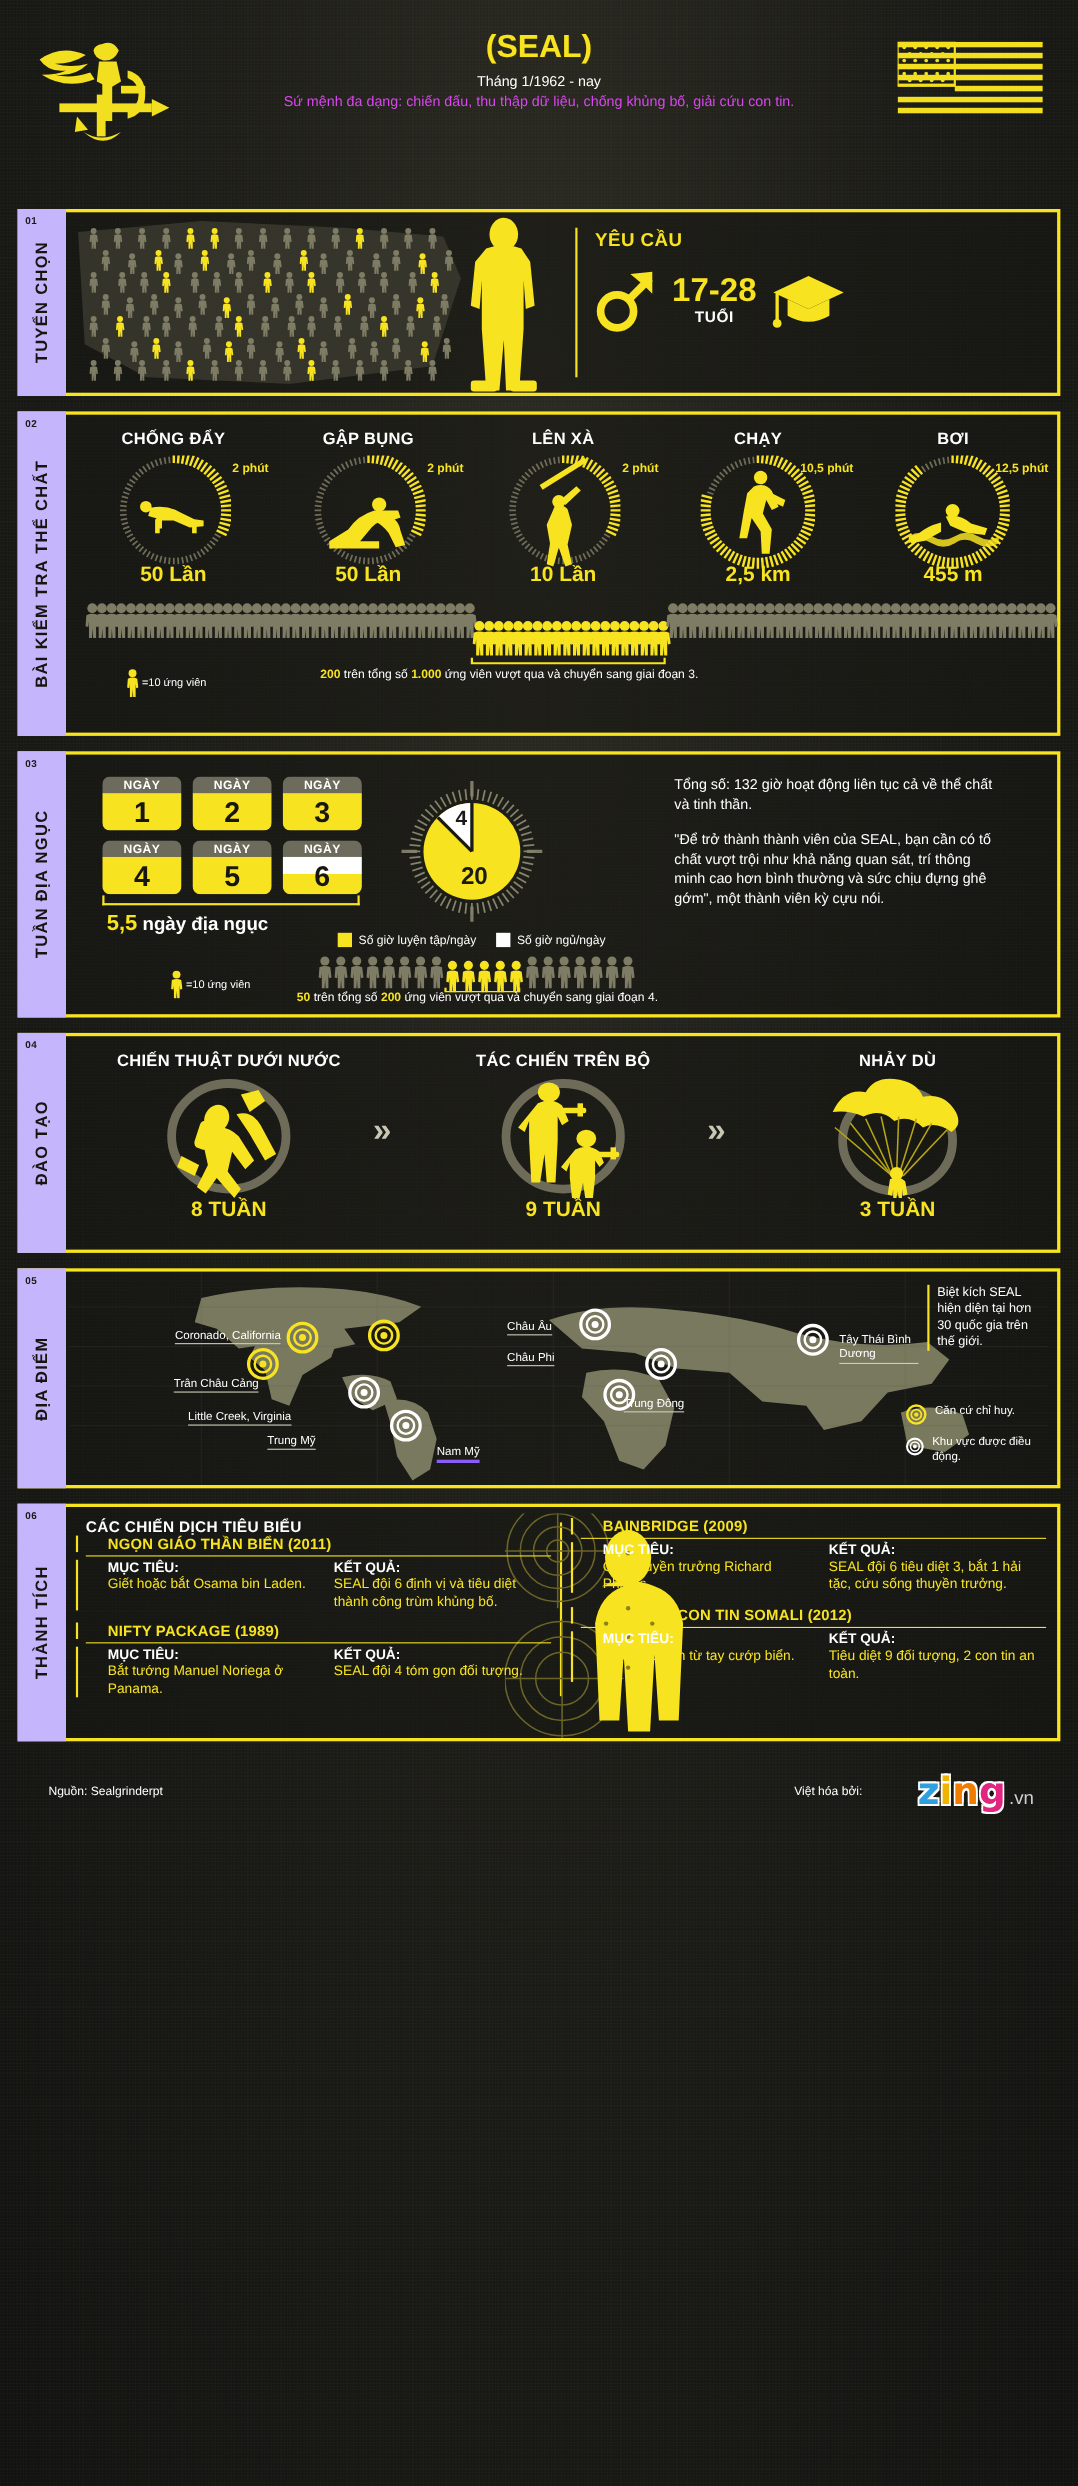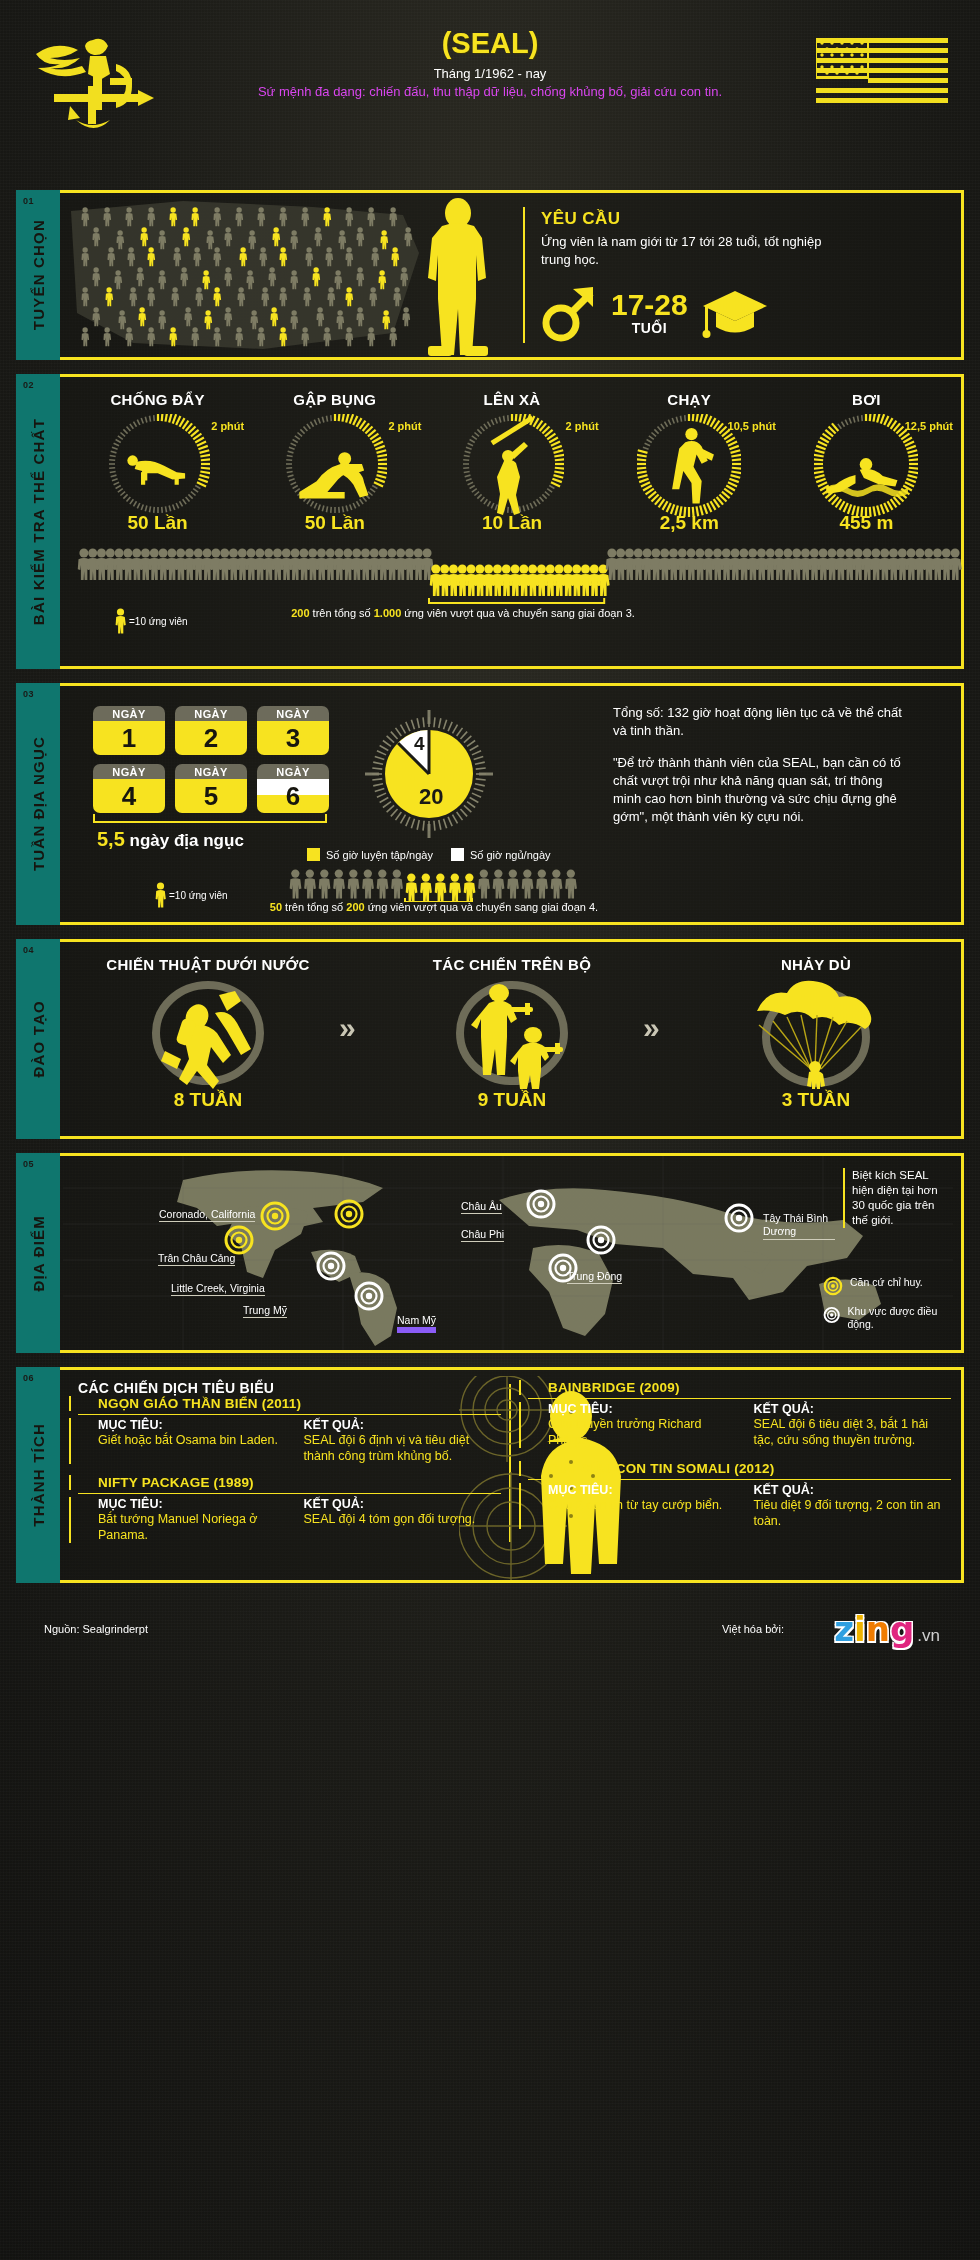--- a/index.html
+++ b/index.html
@@ -40,21 +40,21 @@
 
   
   .section { position: relative; margin: 0 16px 14px 16px; }
   .sec-frame {
     position: relative;
     border: 3px solid #f7e320;
     background: rgba(22,22,18,.55);
   }
   .sec-tab {
     position: absolute; left: -3px; top: -3px; bottom: -3px;
-    width: 44px; background: #0f766e;
+    width: 44px; background: #c4b5fd;
     display: flex; flex-direction: column; align-items: center; justify-content: center;
     z-index: 3;
   }
   .sec-num {
     position: absolute; top: 6px; left: 7px;
     font-size: 9px; font-weight: bold; color: #1a1a16;
     letter-spacing: .5px;
   }
   .sec-label {
     writing-mode: vertical-rl; transform: rotate(180deg);
@@ -686,21 +686,20 @@
         <g fill="#f7e320">
           <ellipse cx="50" cy="17" rx="13" ry="15"></ellipse>
           <path d="M34 30 q16 -6 32 0 l8 12 l4 40 l-8 3 l-2 -26 l0 44 l-4 56 l-12 0 l-2 -46 l-4 46 l-12 0 l-4 -56 l0 -44 l-2 26 l-8 -3 l4 -40z"></path>
           <rect x="20" y="150" width="24" height="10" rx="3"></rect>
           <rect x="56" y="150" width="24" height="10" rx="3"></rect>
         </g>
       </svg>
       <div id="s1-divider"></div>
       <div id="s1-right">
         <div id="s1-req-title">YÊU CẦU</div>
-        <div id="s1-req-text">Ứng viên là nam giới từ 17 tới 28 tuổi, tốt nghiệp trung học.</div>
         <div id="s1-icons">
           <svg width="56" height="60" viewBox="0 0 56 60">
             <g fill="none" stroke="#f7e320" stroke-width="7">
               <circle cx="20" cy="40" r="15"></circle>
               <path d="M32 28 L50 10"></path>
             </g>
             <path d="M52 4 L52 24 L44 16 L32 6 Z" fill="#f7e320"></path>
           </svg>
           <div style="text-align:center">
             <div id="s1-age">17-28</div>
@@ -2014,21 +2013,21 @@
       </div>
       <div id="s5-labels">
           <div class="mlabel" style="left:96px; top:52px;  border-bottom:1px solid #cfcdbb; padding-bottom:1px;">Coronado, California</div>
           <div class="mlabel" style="left:74px; top:96px;  border-bottom:1px solid #cfcdbb; padding-bottom:1px;margin-left:21px;">Trân Châu Cảng</div>
           <div class="mlabel" style="left:108px; top:126px;  border-bottom:1px solid #cfcdbb; padding-bottom:1px;">Little Creek, Virginia</div>
           <div class="mlabel" style="left:398px; top:44px;  border-bottom:1px solid #cfcdbb; padding-bottom:1px;">Châu Âu</div>
           <div class="mlabel" style="left:398px; top:72px;  border-bottom:1px solid #cfcdbb; padding-bottom:1px;">Châu Phi</div>
           <div class="mlabel" style="left:504px; top:114px;  border-bottom:1px solid #cfcdbb; padding-bottom:1px;">Trung Đông</div>
           <div class="mlabel" style="left:700px; top:56px; max-width:72px; white-space:normal; line-height:13px; border-bottom:1px solid #cfcdbb; padding-bottom:1px;">Tây Thái Bình Dương</div>
           <div class="mlabel" style="left:180px; top:148px;  border-bottom:1px solid #cfcdbb; padding-bottom:1px;">Trung Mỹ</div>
-          <div class="mlabel" style="left:334px; top:158px;  border-bottom:6px solid #8b5cf6; padding-bottom:1px;">Nam Mỹ</div>
+          <div class="mlabel" style="left:334px; top:158px;  border-bottom:3px solid #8b5cf6; padding-bottom:1px;">Nam Mỹ</div>
         </div>
       <div id="s5-info">Biệt kích SEAL hiện diện tại hơn 30 quốc gia trên thế giới.</div>
       <div id="s5-leg">
           <div class="s5-legrow">
       <svg width="20" height="20" viewBox="0 0 20 20">
         <circle cx="10" cy="10" r="8.2" fill="none" stroke="#f7e320" stroke-width="2.2"></circle>
         <circle cx="10" cy="10" r="4.6" fill="none" stroke="#f7e320" stroke-width="1.6"></circle>
         <circle cx="10" cy="10" r="2" fill="#f7e320"></circle>
             </svg>
       <span class="s5-legtxt">Căn cứ chỉ huy.</span>

